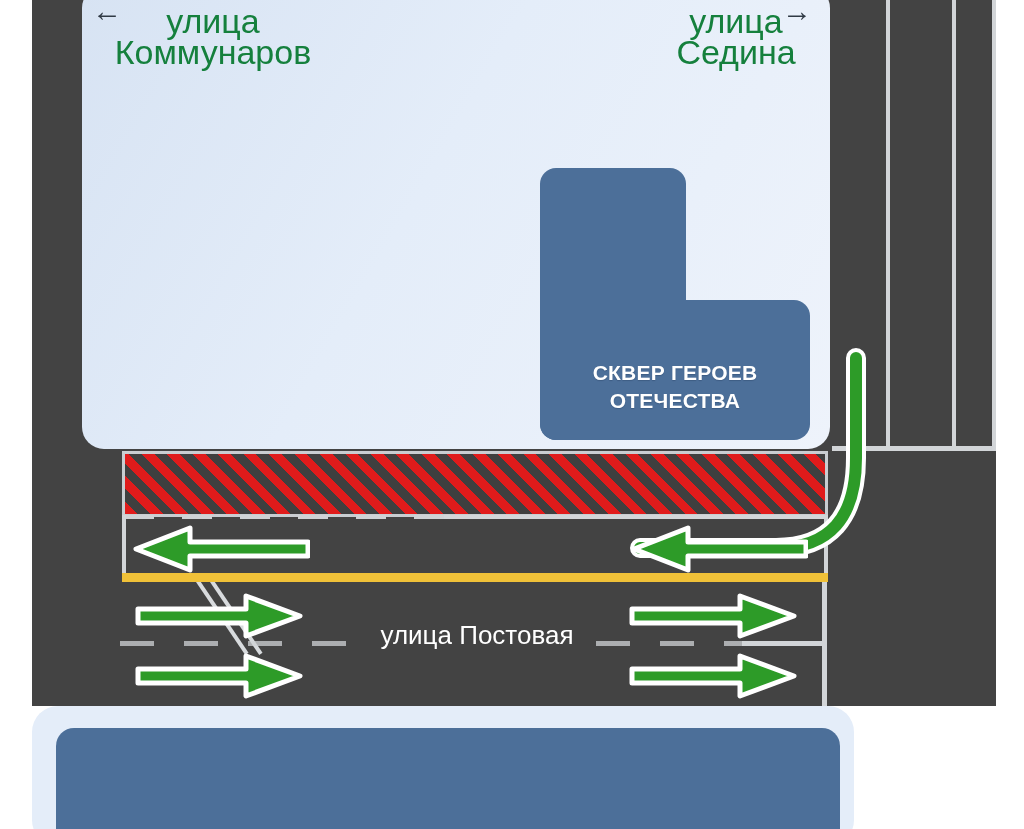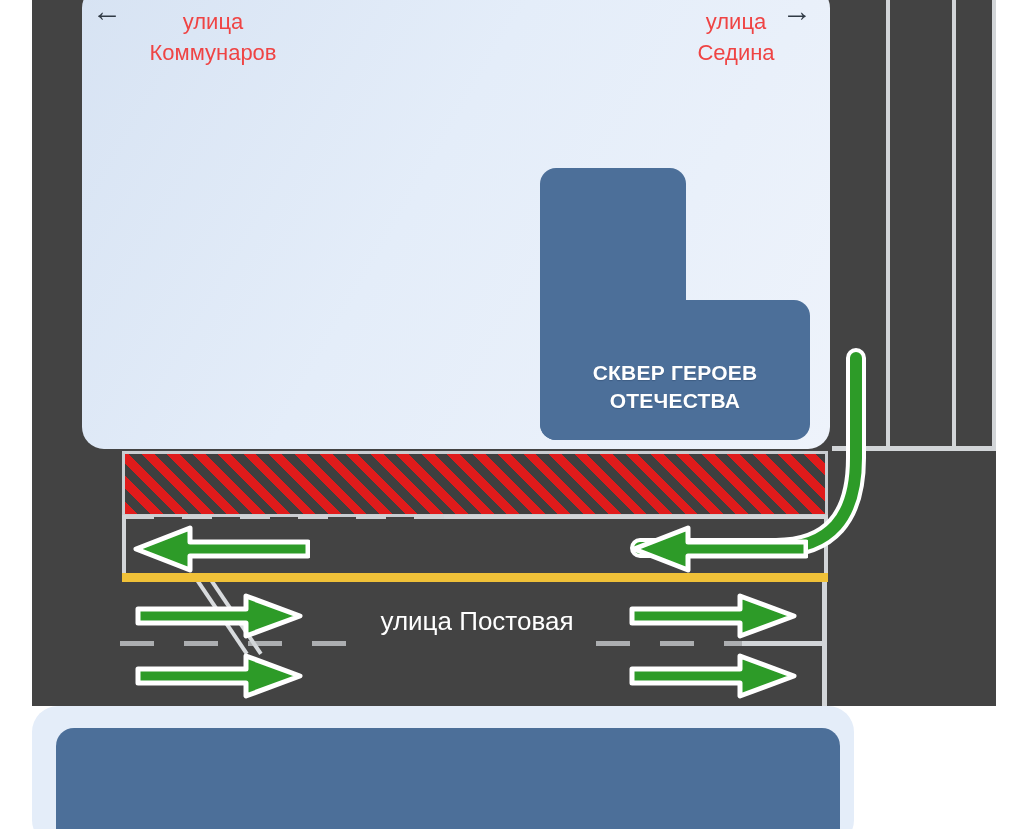--- a/index.html
+++ b/index.html
@@ -69,22 +69,22 @@
   
   .diag{
     position:absolute;
     background:#d8dbde;
     transform-origin:top left;
   }
 
   
   .street-label{
     position:absolute;
-    color:#ef4444;
-    font-size:22px;
+    color:#15803d;
+    font-size:34px;
     line-height:31px;
     text-align:center;
     white-space:pre-line;
   }
   .street-label.white{
     color:#ffffff;
     font-size:26px;
     white-space:nowrap;
   }
   .dir-arrow{
@@ -145,21 +145,21 @@
   <div class="diag" style="left:196px;top:582px;width:4px;height:88px;transform:rotate(-34deg);"></div>
   <div class="diag" style="left:210px;top:582px;width:4px;height:88px;transform:rotate(-34deg);"></div>
 
   <div class="yline" style="left:122px;top:573px;width:706px;height:9px;"></div>
 
   <div class="dash-row faint" style="left:120px;top:641px;width:236px;height:5px;"></div>
   <div class="dash-row faint" style="left:596px;top:641px;width:146px;height:5px;"></div>
   <div class="wline" style="left:742px;top:641px;width:84px;height:5px;"></div>
   <div class="wline" style="left:822px;top:582px;width:5px;height:124px;"></div>
 
-  <div class="street-label white" style="left:356px;top:606px;width:242px;">улица Постовая</div>
+  <div class="street-label white" style="left:356px;top:620px;width:242px;">улица Постовая</div>
 
   <div class="wline" style="left:886px;top:0;width:4px;height:449px;"></div>
   <div class="wline" style="left:952px;top:0;width:4px;height:449px;"></div>
   <div class="wline" style="left:992px;top:0;width:4px;height:449px;"></div>
   <div class="wline" style="left:832px;top:446px;width:164px;height:5px;"></div>
 
   <svg class="garrow" style="left:600px;top:340px;width:290px;height:230px;" viewBox="0 0 290 230">
     <path d="M256 18 L256 118 Q256 208 176 208 L40 208" fill="none" stroke="#ffffff" stroke-width="20" stroke-linecap="round" stroke-linejoin="round"></path>
     <path d="M256 18 L256 118 Q256 208 176 208 L40 208" fill="none" stroke="#2d9b28" stroke-width="12" stroke-linecap="round" stroke-linejoin="round"></path>
   </svg>

